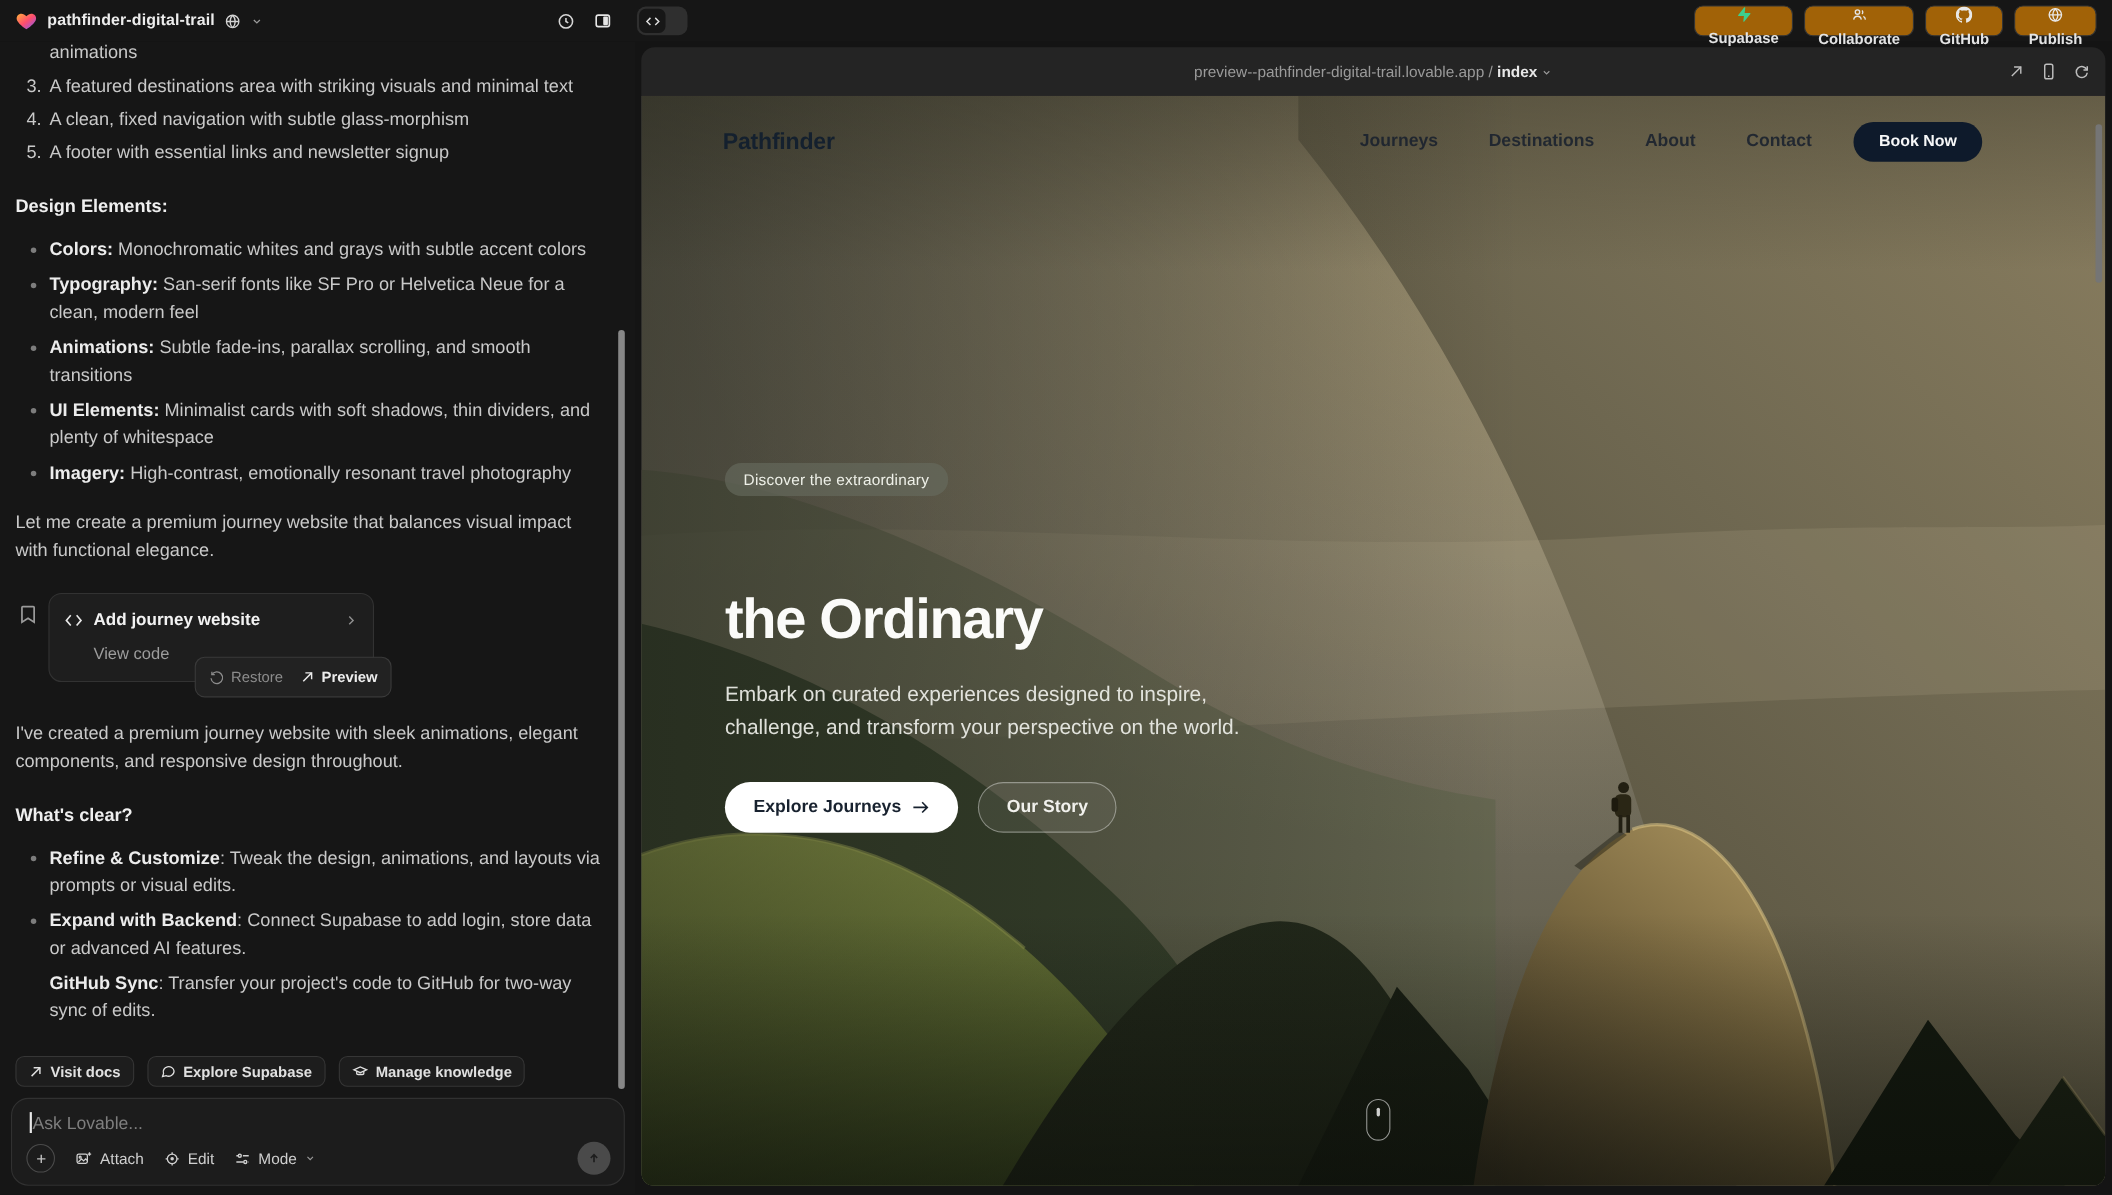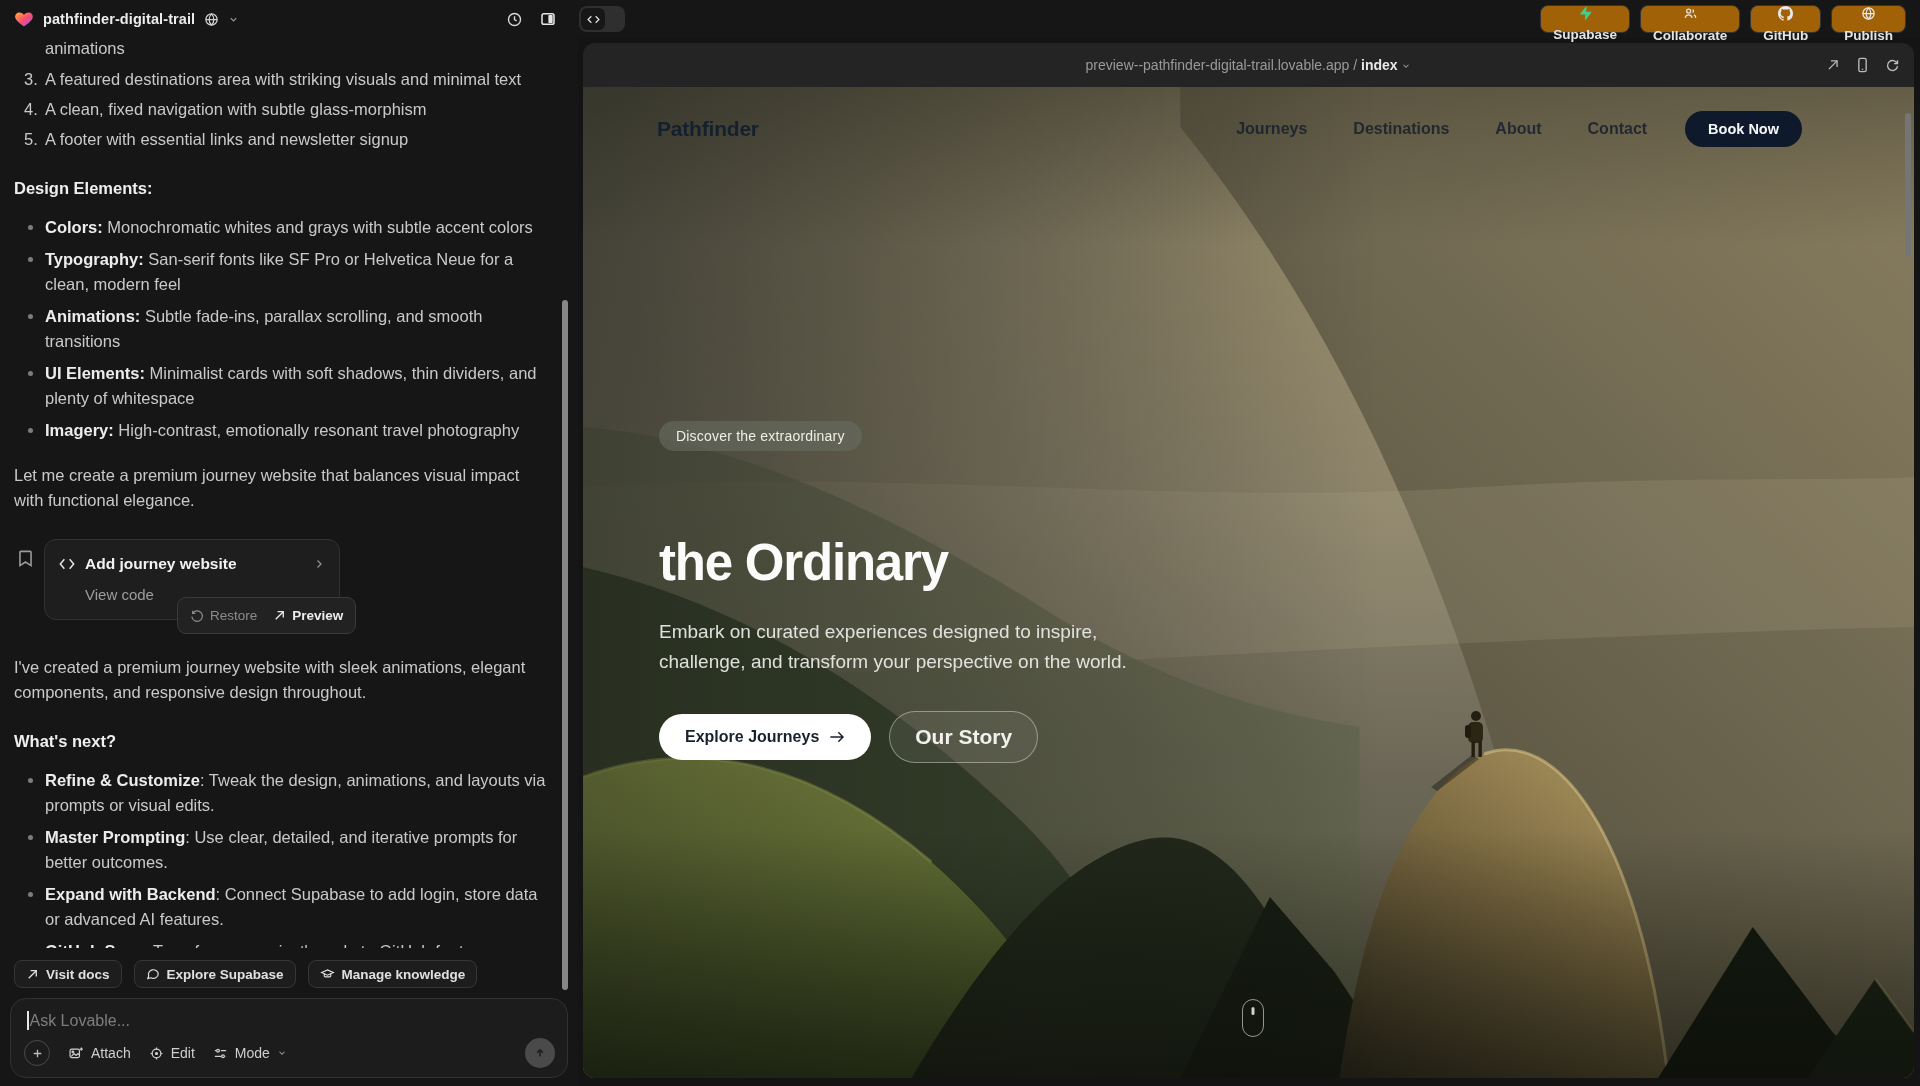--- a/index.html
+++ b/index.html
@@ -93,21 +93,21 @@
 
   .hero-content { position:absolute; left:76px; top:334px; width:580px; }
   .hero-badge { display:inline-block; background:rgba(104,108,96,.62); color:#eef0e8;
     font-size:14px; padding:7px 17px; border-radius:999px; letter-spacing:.2px; }
   .hero-h1 { margin-top:22px; font-size:51px; line-height:60px; font-weight:700;
     color:#fbfbf9; letter-spacing:-1.2px; }
   .hero-sub { margin-top:24px; width:480px; font-size:19px; line-height:30px; color:rgba(238,239,233,.92); }
   .hero-ctas { margin-top:34px; display:flex; align-items:center; gap:18px; }
   .cta-primary { display:flex; align-items:center; gap:10px; background:#ffffff; color:#18222f;
     font-size:16px; font-weight:700; border:none; border-radius:999px; padding:14px 26px; cursor:pointer; }
-  .cta-secondary { background:rgba(118,118,108,.25); color:#f1f1ed; font-size:21px; font-weight:600;
+  .cta-secondary { background:rgba(118,118,108,.25); color:#f1f1ed; font-size:16px; font-weight:600;
     border:1px solid rgba(255,255,255,.38); border-radius:999px; padding:13px 25px; cursor:pointer; }
 
   .scroll-mouse { position:absolute; left:659px; top:912px; width:22px; height:38px;
     border:1.5px solid rgba(255,255,255,.55); border-radius:12px; }
   .scroll-mouse .wheel { position:absolute; left:50%; top:7px; transform:translateX(-50%);
     width:3px; height:8px; border-radius:2px; background:rgba(255,255,255,.8); }
   .site-sb { position:absolute; right:3px; top:26px; width:6px; height:144px;
     background:#757575; border-radius:3px; }
 </style>
 </head>
@@ -269,25 +269,24 @@
             <path d="M5 19 19 5"></path>
               <path d="M8.5 5H19v10.5"></path>
           </svg>
           <span>Preview</span>
         </span>
       </div>
     </div>
 
     <p class="chat-p">I've created a premium journey website with sleek animations, elegant components, and responsive design throughout.</p>
 
-    <h4 class="chat-h">What's next?</h4>
+    <h4 class="chat-h">What's clear?</h4>
 
     <ul class="blist">
       <li><span class="dot"></span><b>Refine &amp; Customize</b><span>: Tweak the design, animations, and layouts via prompts or visual edits.</span></li>
-      <li><span class="dot"></span><b>Master Prompting</b><span>: Use clear, detailed, and iterative prompts for better outcomes.</span></li>
       <li><span class="dot"></span><b>Expand with Backend</b><span>: Connect Supabase to add login, store data or advanced AI features.</span></li>
       <li><b>GitHub Sync</b><span>: Transfer your project's code to GitHub for two-way sync of edits.</span></li>
 
     </ul>
   </div>
 
   <div class="chips">
     <button class="chip">
       <svg width="13" height="13" viewBox="0 0 24 24" fill="none" stroke="#e0e0e0" stroke-width="2.4">
           <path d="M5 19 19 5"></path>

